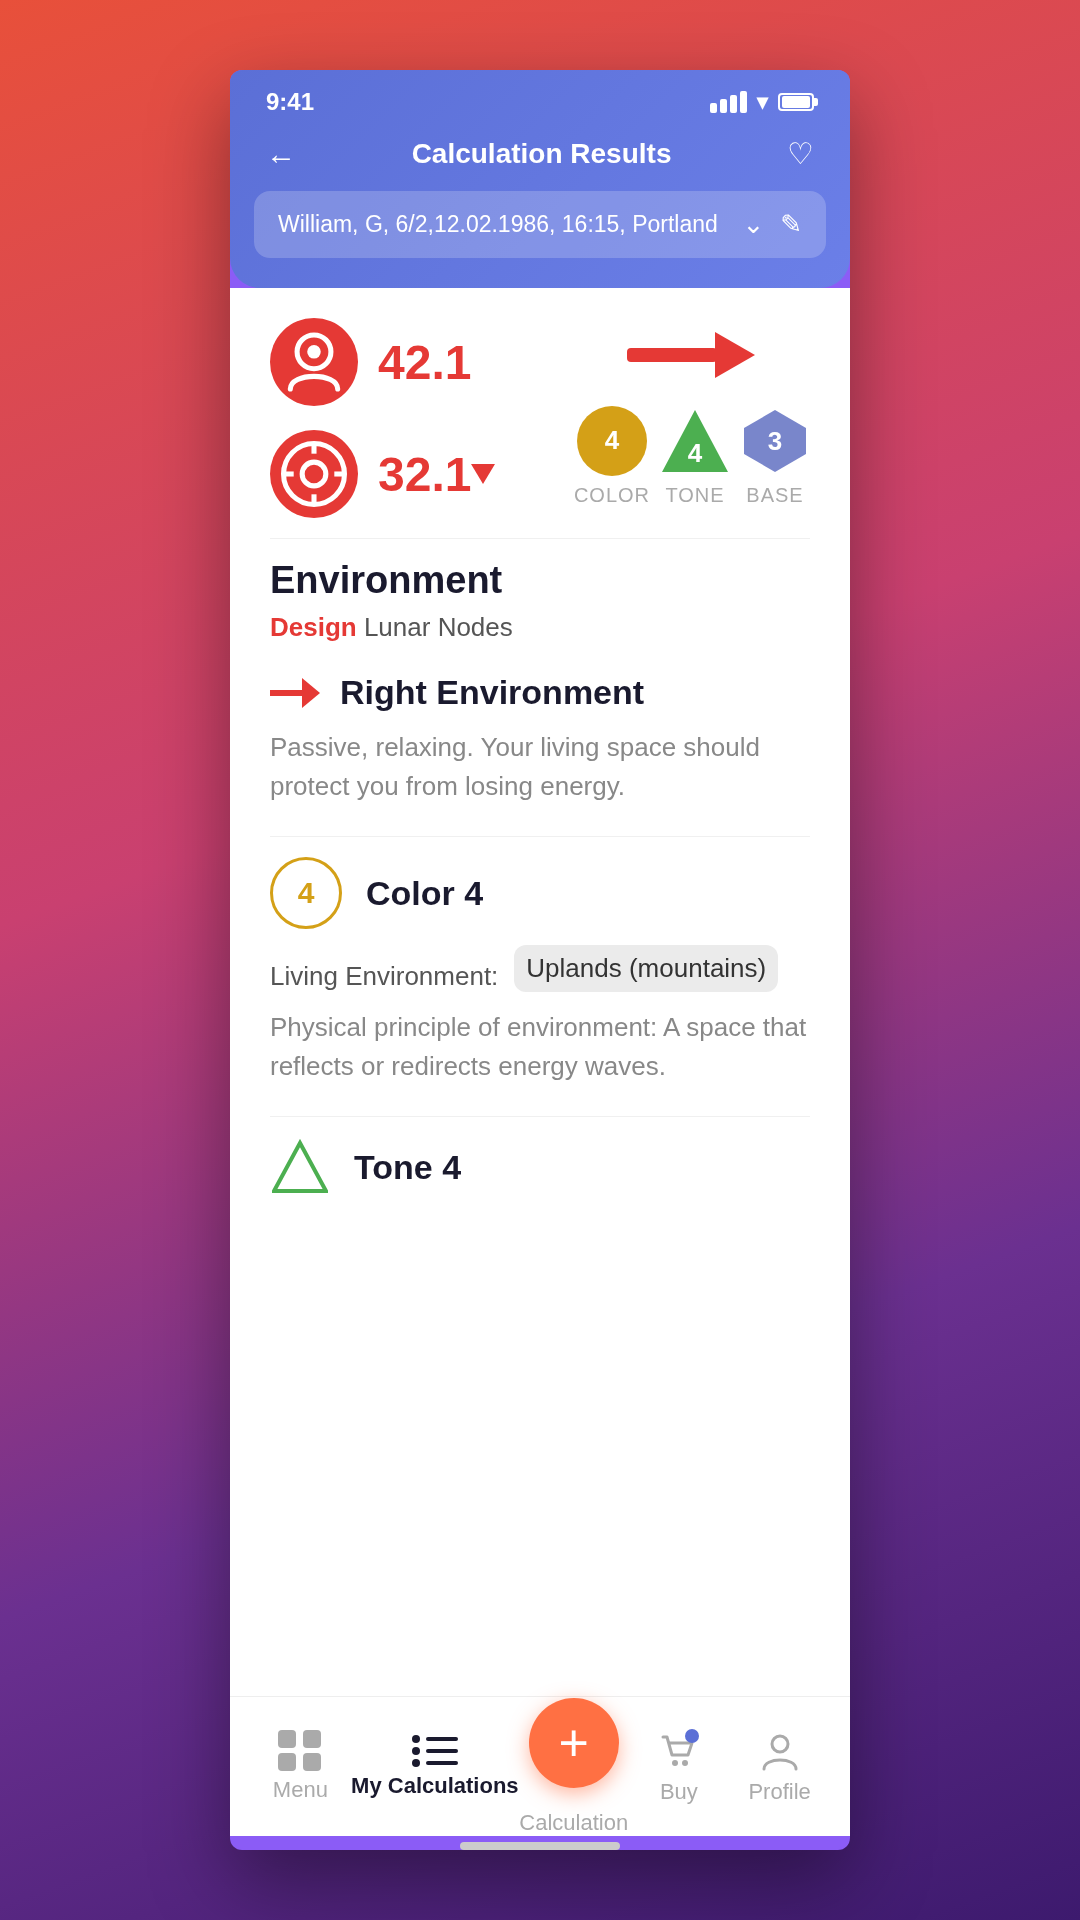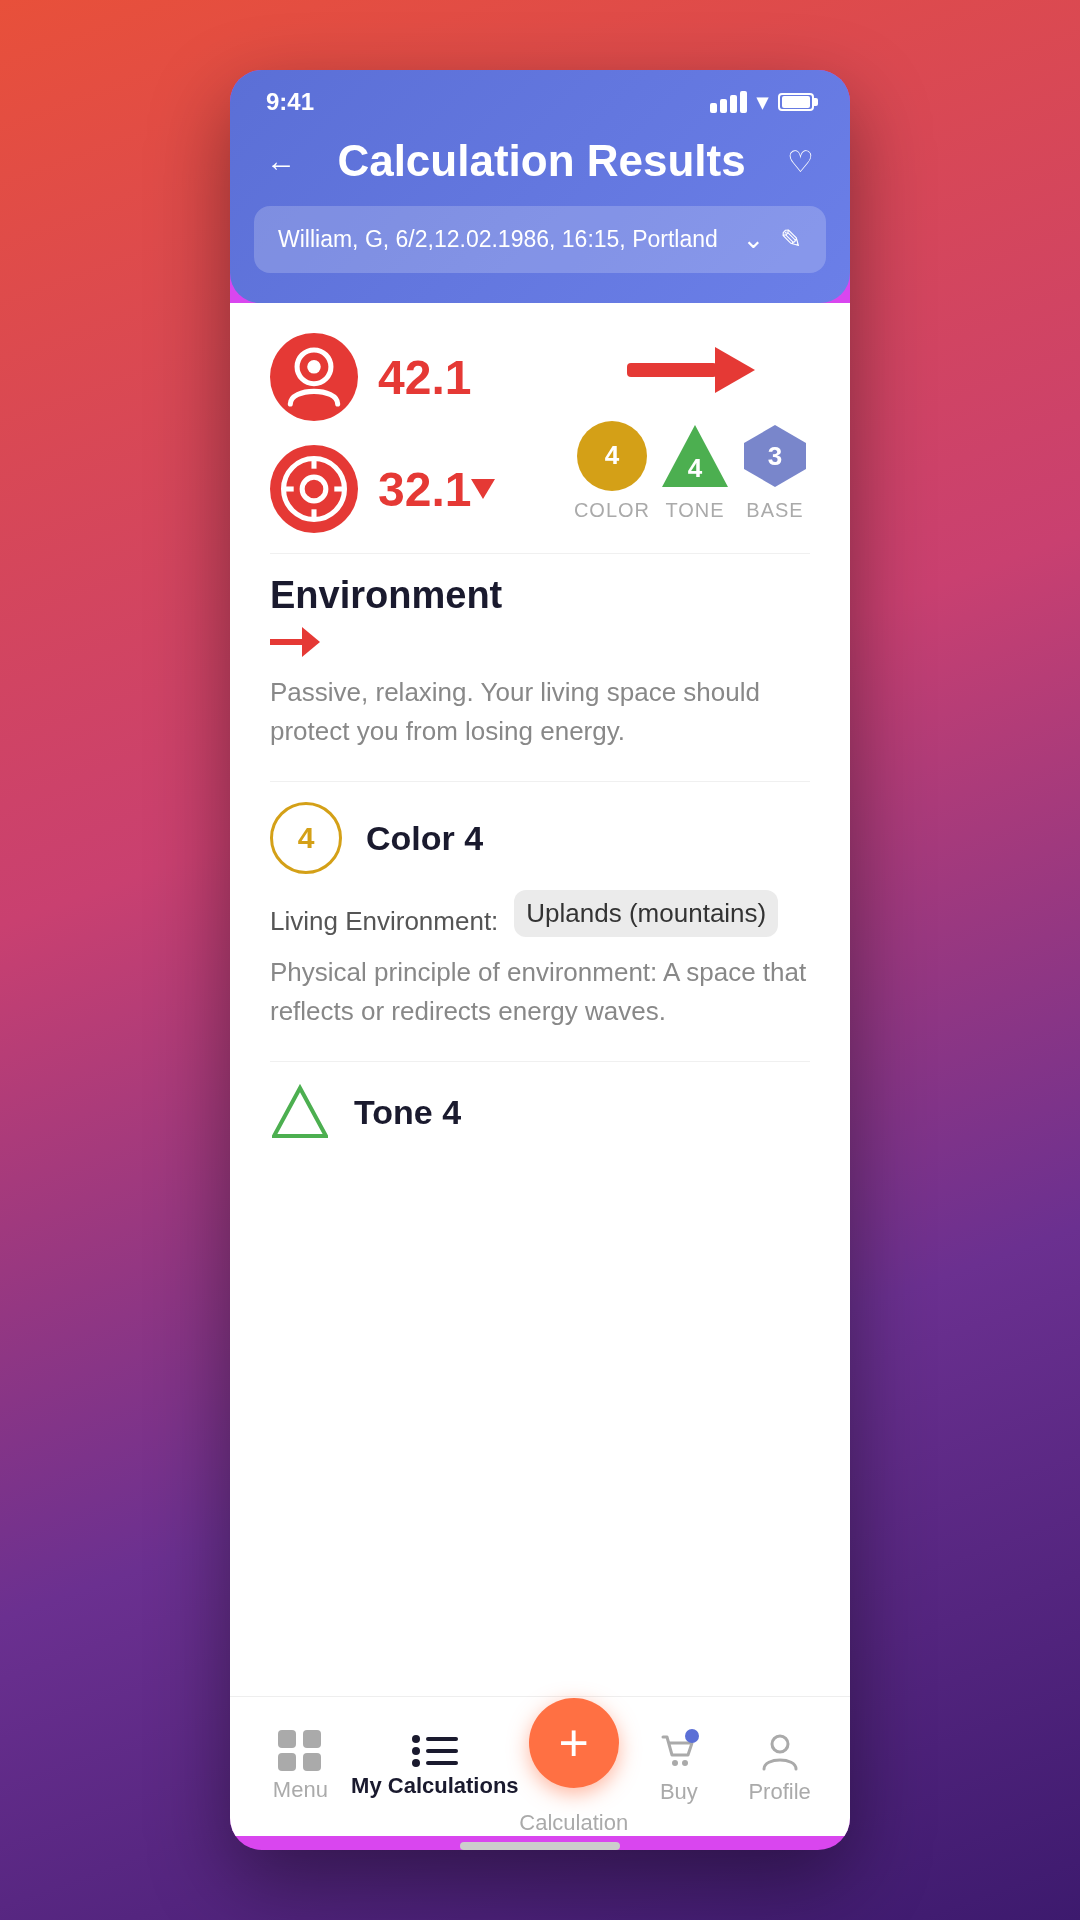--- a/index.html
+++ b/index.html
@@ -9,22 +9,22 @@
       height: 1920px;
       background: linear-gradient(160deg, #e8503a 0%, #c94070 40%, #6b3090 70%, #3d1a6e 100%);
       display: flex;
       align-items: center;
       justify-content: center;
       font-family: -apple-system, BlinkMacSystemFont, 'Segoe UI', sans-serif;
     }
     .phone {
       width: 620px;
       height: 1780px;
-      background: #d946ef;
-      border-radius: 32px;
+      background: #8b5cf6;
+      border-radius: 12px;
       overflow: hidden;
       display: flex;
       flex-direction: column;
       box-shadow: 0 30px 80px rgba(0,0,0,0.4);
     }
     
     .header {
       background: linear-gradient(135deg, #5b6fd6 0%, #6b7fe8 100%);
       padding: 0 0 30px 0;
       border-radius: 0 0 30px 30px;
@@ -70,21 +70,21 @@
     }
     .battery-fill { width: 28px; height: 12px; background: white; border-radius: 2px; }
     .nav-bar {
       display: flex;
       align-items: center;
       justify-content: space-between;
       padding: 10px 36px 20px;
       color: white;
     }
     .nav-title {
-      font-size: 44px;
+      font-size: 28px;
       font-weight: 700;
       color: white;
     }
     .nav-icon {
       font-size: 30px;
       color: white;
       cursor: pointer;
     }
     .person-selector {
       display: flex;
@@ -476,23 +476,27 @@
             <span class="badge-label">BASE</span>
           </div>
         </div>
       </div>
     </div>
 
     <div class="divider"></div>
 
     <div>
       <h2 class="section-title">Environment</h2>
+      <p class="section-subtitle">
+        <span class="highlight">Design</span><span> Lunar Nodes</span>
+      </p>
 
       <div class="env-result-row">
         <div class="arrow-right-red"></div>
+        <span class="env-result-label">Right Environment</span>
       </div>
       <p class="env-description">Passive, relaxing. Your living space should protect you from losing energy.</p>
 
       <div class="divider"></div>
 
       <div class="color-section">
         <div class="color-badge-outline">
           <span>4</span>
         </div>
         <span class="color-label">Color 4</span>

